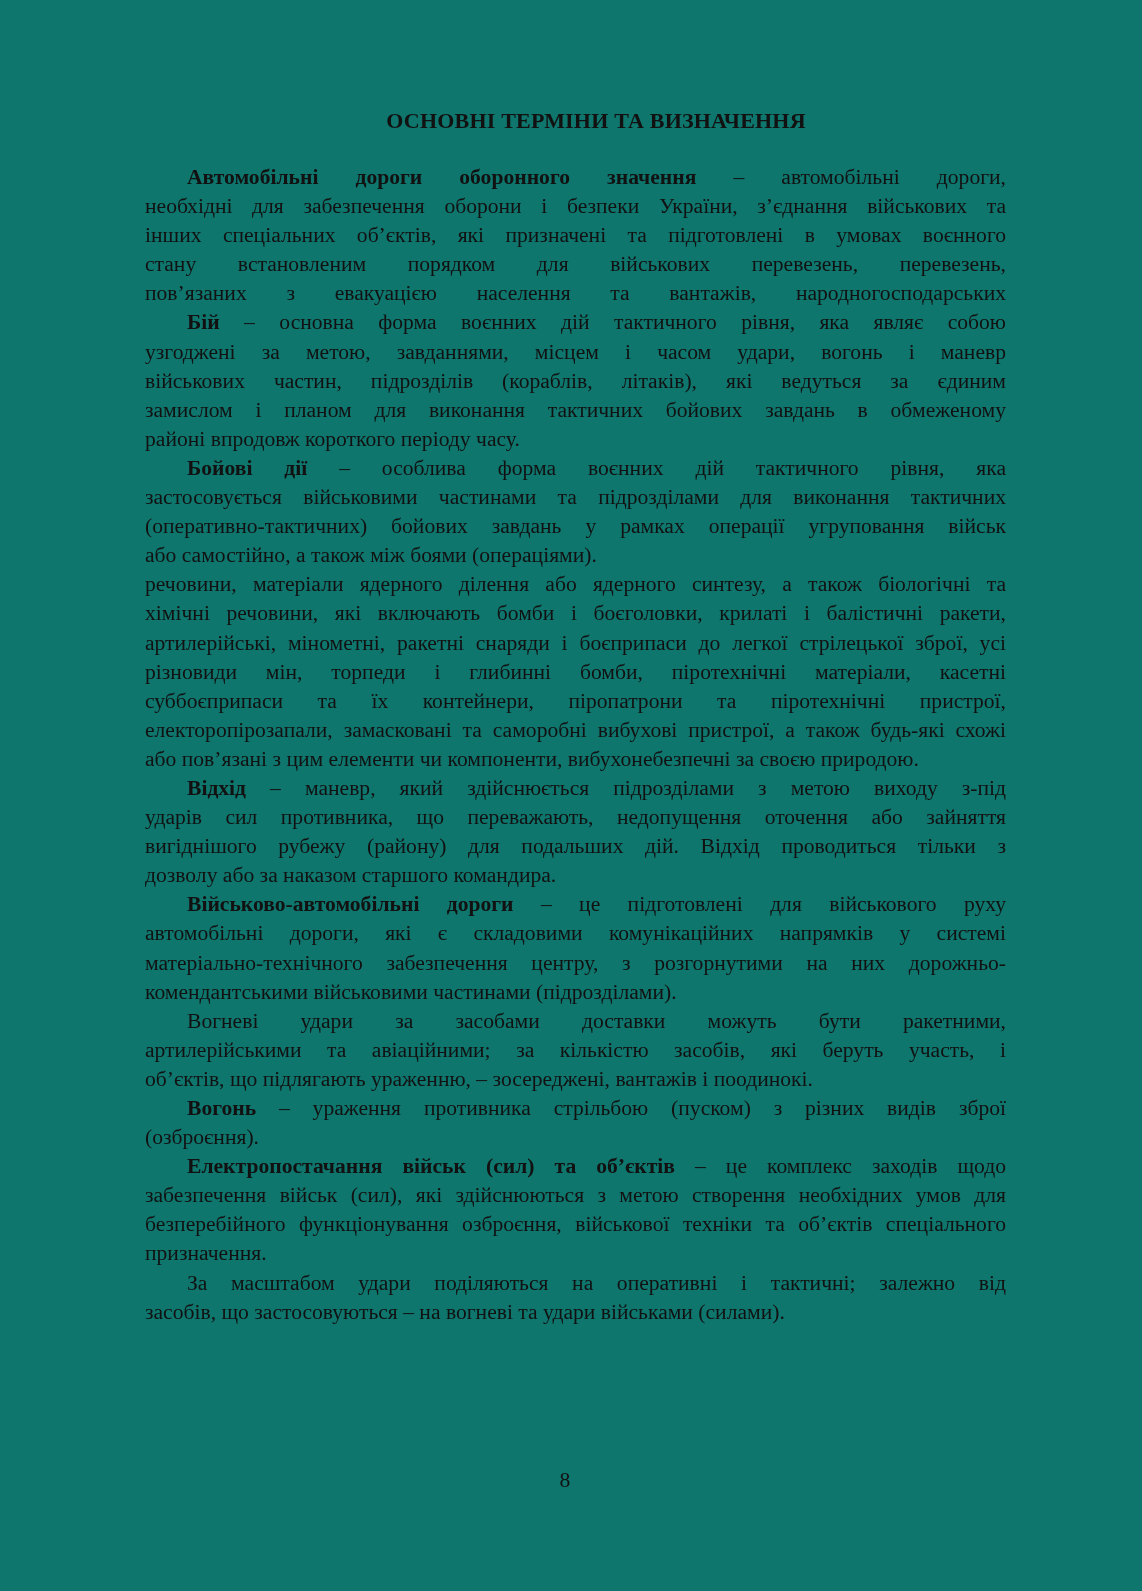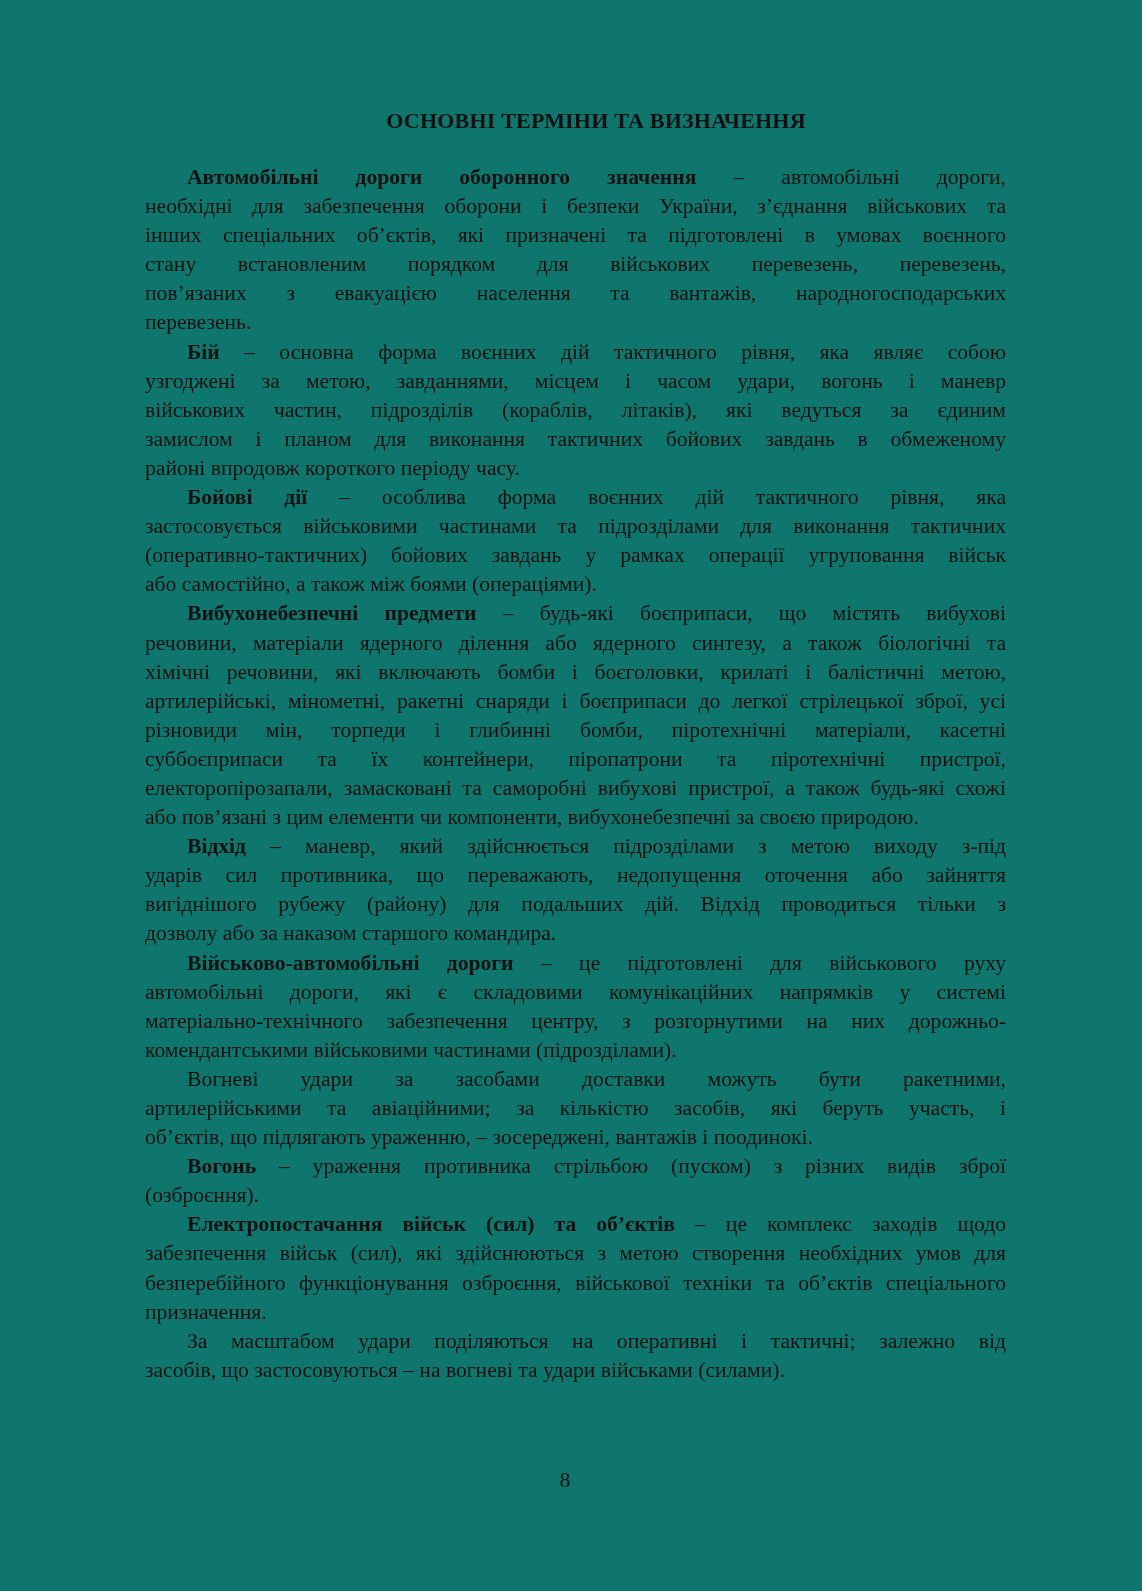--- a/index.html
+++ b/index.html
@@ -71,39 +71,37 @@
 <div class="page">
   <h1 class="heading">ОСНОВНІ ТЕРМІНИ ТА ВИЗНАЧЕННЯ</h1>
 
   <div class="body" id="doc-body">
       <div class="para">
         <span class="line first"><span class="term">Автомобільні дороги оборонного значення</span><span> – автомобільні дороги,</span></span>
         <span class="line"><span>необхідні для забезпечення оборони і безпеки України, з’єднання військових та</span></span>
         <span class="line"><span>інших спеціальних об’єктів, які призначені та підготовлені в умовах воєнного</span></span>
         <span class="line"><span>стану встановленим порядком для військових перевезень, перевезень,</span></span>
         <span class="line"><span>пов’язаних з евакуацією населення та вантажів, народногосподарських</span></span>
-        <span class="line last"><span>перевезень.</span></span>
       </div>
       <div class="para">
         <span class="line first"><span class="term">Бій</span><span> – основна форма воєнних дій тактичного рівня, яка являє собою</span></span>
         <span class="line"><span>узгоджені за метою, завданнями, місцем і часом удари, вогонь і маневр</span></span>
         <span class="line"><span>військових частин, підрозділів (кораблів, літаків), які ведуться за єдиним</span></span>
         <span class="line"><span>замислом і планом для виконання тактичних бойових завдань в обмеженому</span></span>
         <span class="line last"><span>районі впродовж короткого періоду часу.</span></span>
       </div>
       <div class="para">
         <span class="line first"><span class="term">Бойові дії</span><span> – особлива форма воєнних дій тактичного рівня, яка</span></span>
         <span class="line"><span>застосовується військовими частинами та підрозділами для виконання тактичних</span></span>
         <span class="line"><span>(оперативно-тактичних) бойових завдань у рамках операції угруповання військ</span></span>
         <span class="line last"><span>або самостійно, а також між боями (операціями).</span></span>
       </div>
       <div class="para">
-        <span class="line first"><span class="term">Вибухонебезпечні предмети</span><span> – будь-які боєприпаси, що містять вибухові</span></span>
         <span class="line"><span>речовини, матеріали ядерного ділення або ядерного синтезу, а також біологічні та</span></span>
-        <span class="line"><span>хімічні речовини, які включають бомби і боєголовки, крилаті і балістичні метою,</span></span>
+        <span class="line"><span>хімічні речовини, які включають бомби і боєголовки, крилаті і балістичні ракети,</span></span>
         <span class="line"><span>артилерійські, мінометні, ракетні снаряди і боєприпаси до легкої стрілецької зброї, усі</span></span>
         <span class="line"><span>різновиди мін, торпеди і глибинні бомби, піротехнічні матеріали, касетні</span></span>
         <span class="line"><span>суббоєприпаси та їх контейнери, піропатрони та піротехнічні пристрої,</span></span>
         <span class="line"><span>електоропірозапали, замасковані та саморобні вибухові пристрої, а також будь-які схожі</span></span>
         <span class="line last"><span>або пов’язані з цим елементи чи компоненти, вибухонебезпечні за своєю природою.</span></span>
       </div>
       <div class="para">
         <span class="line first"><span class="term">Відхід</span><span> – маневр, який здійснюється підрозділами з метою виходу з-під</span></span>
         <span class="line"><span>ударів сил противника, що переважають, недопущення оточення або зайняття</span></span>
         <span class="line"><span>вигіднішого рубежу (району) для подальших дій. Відхід проводиться тільки з</span></span>

